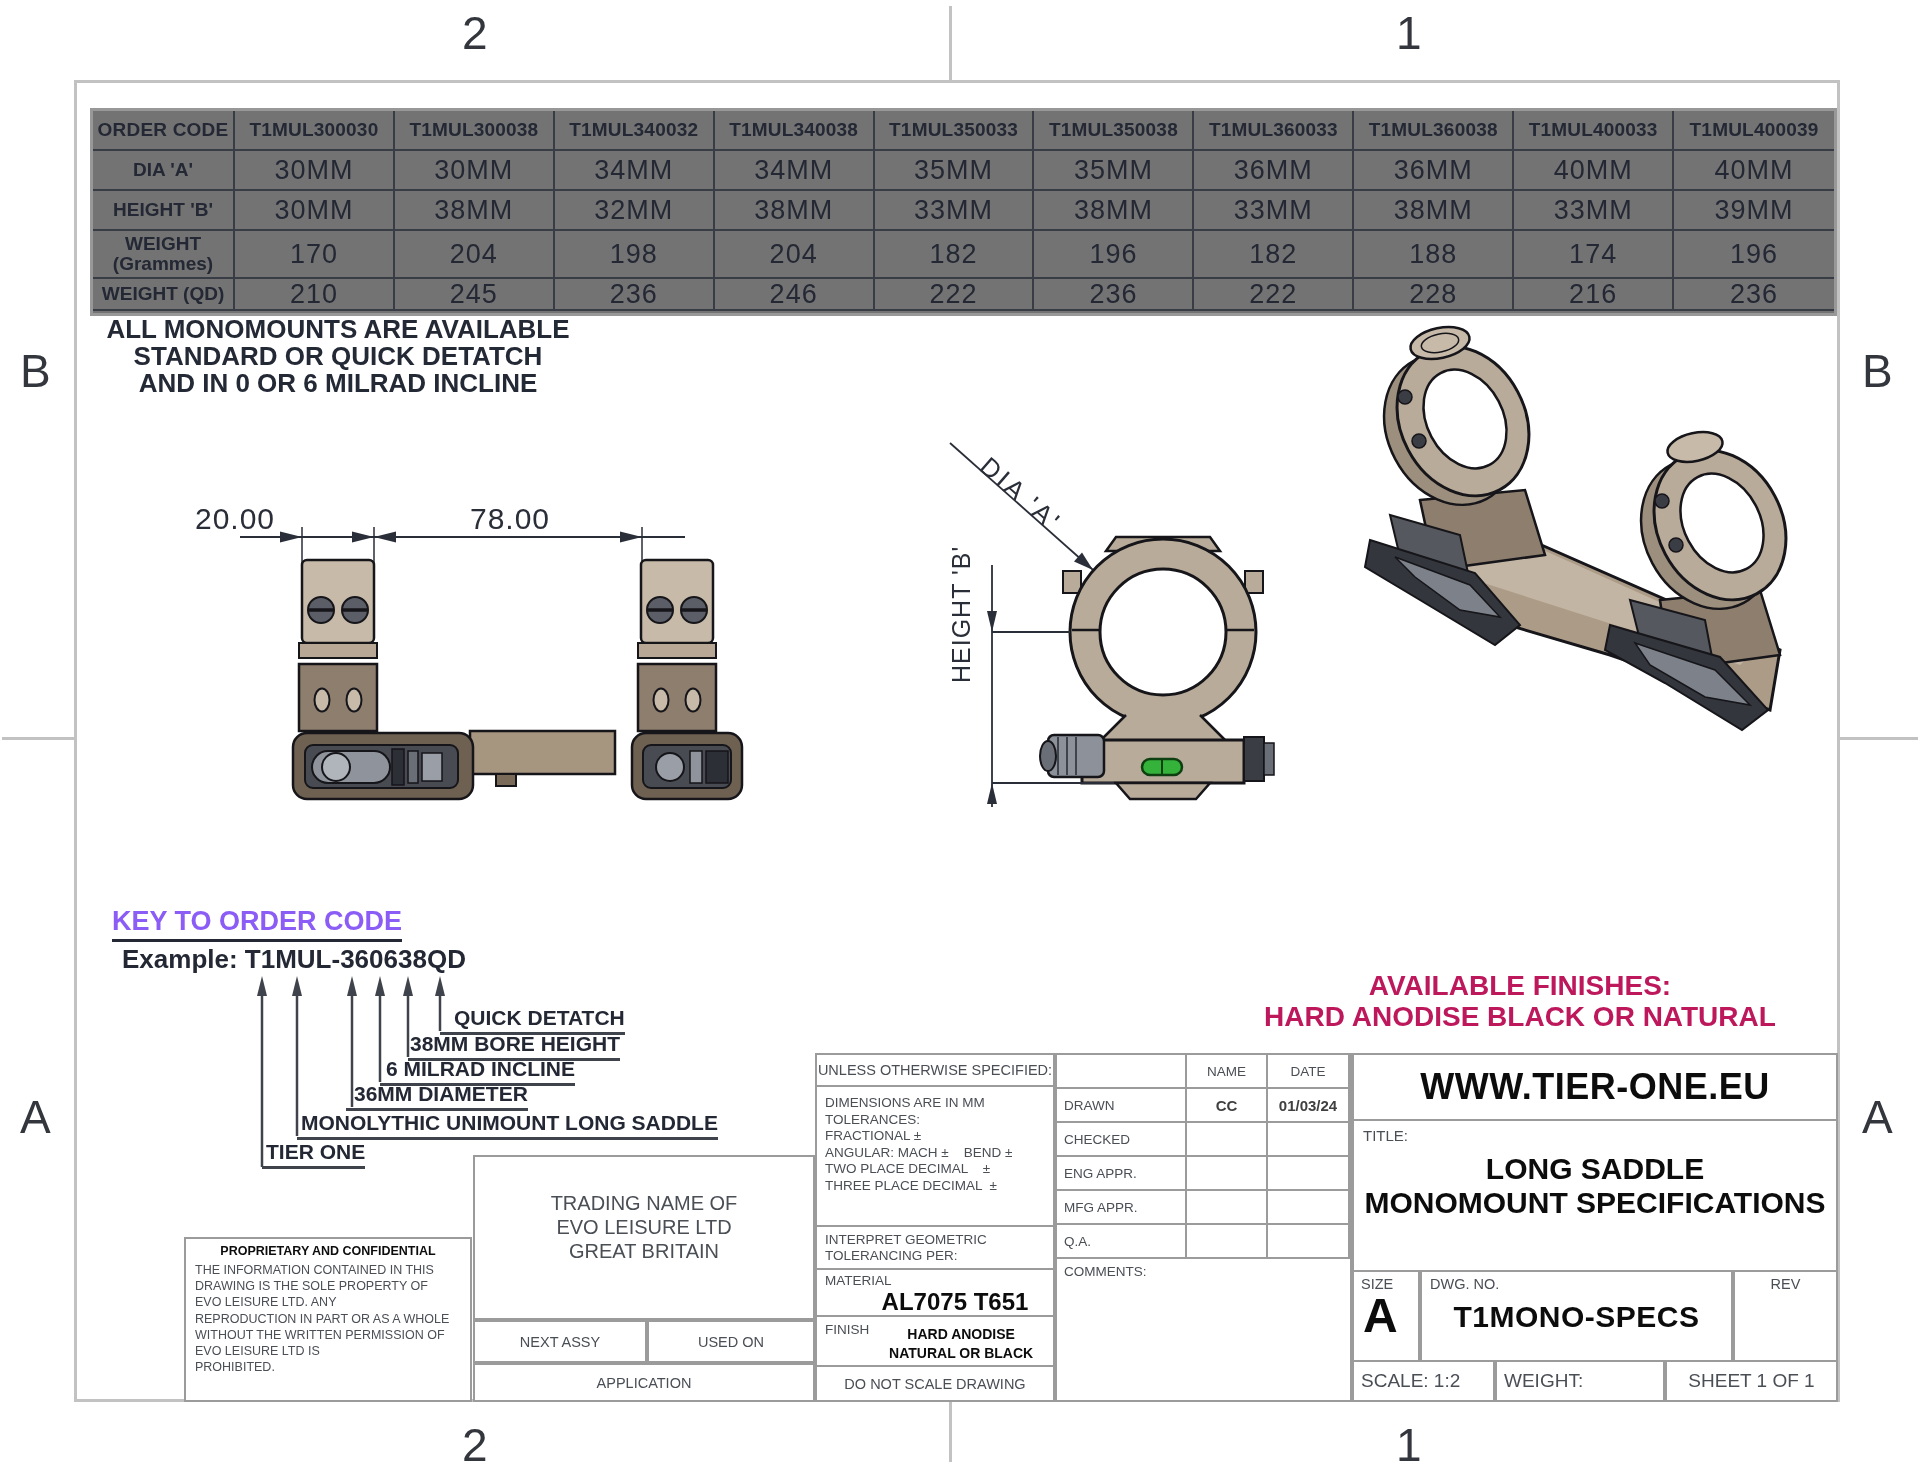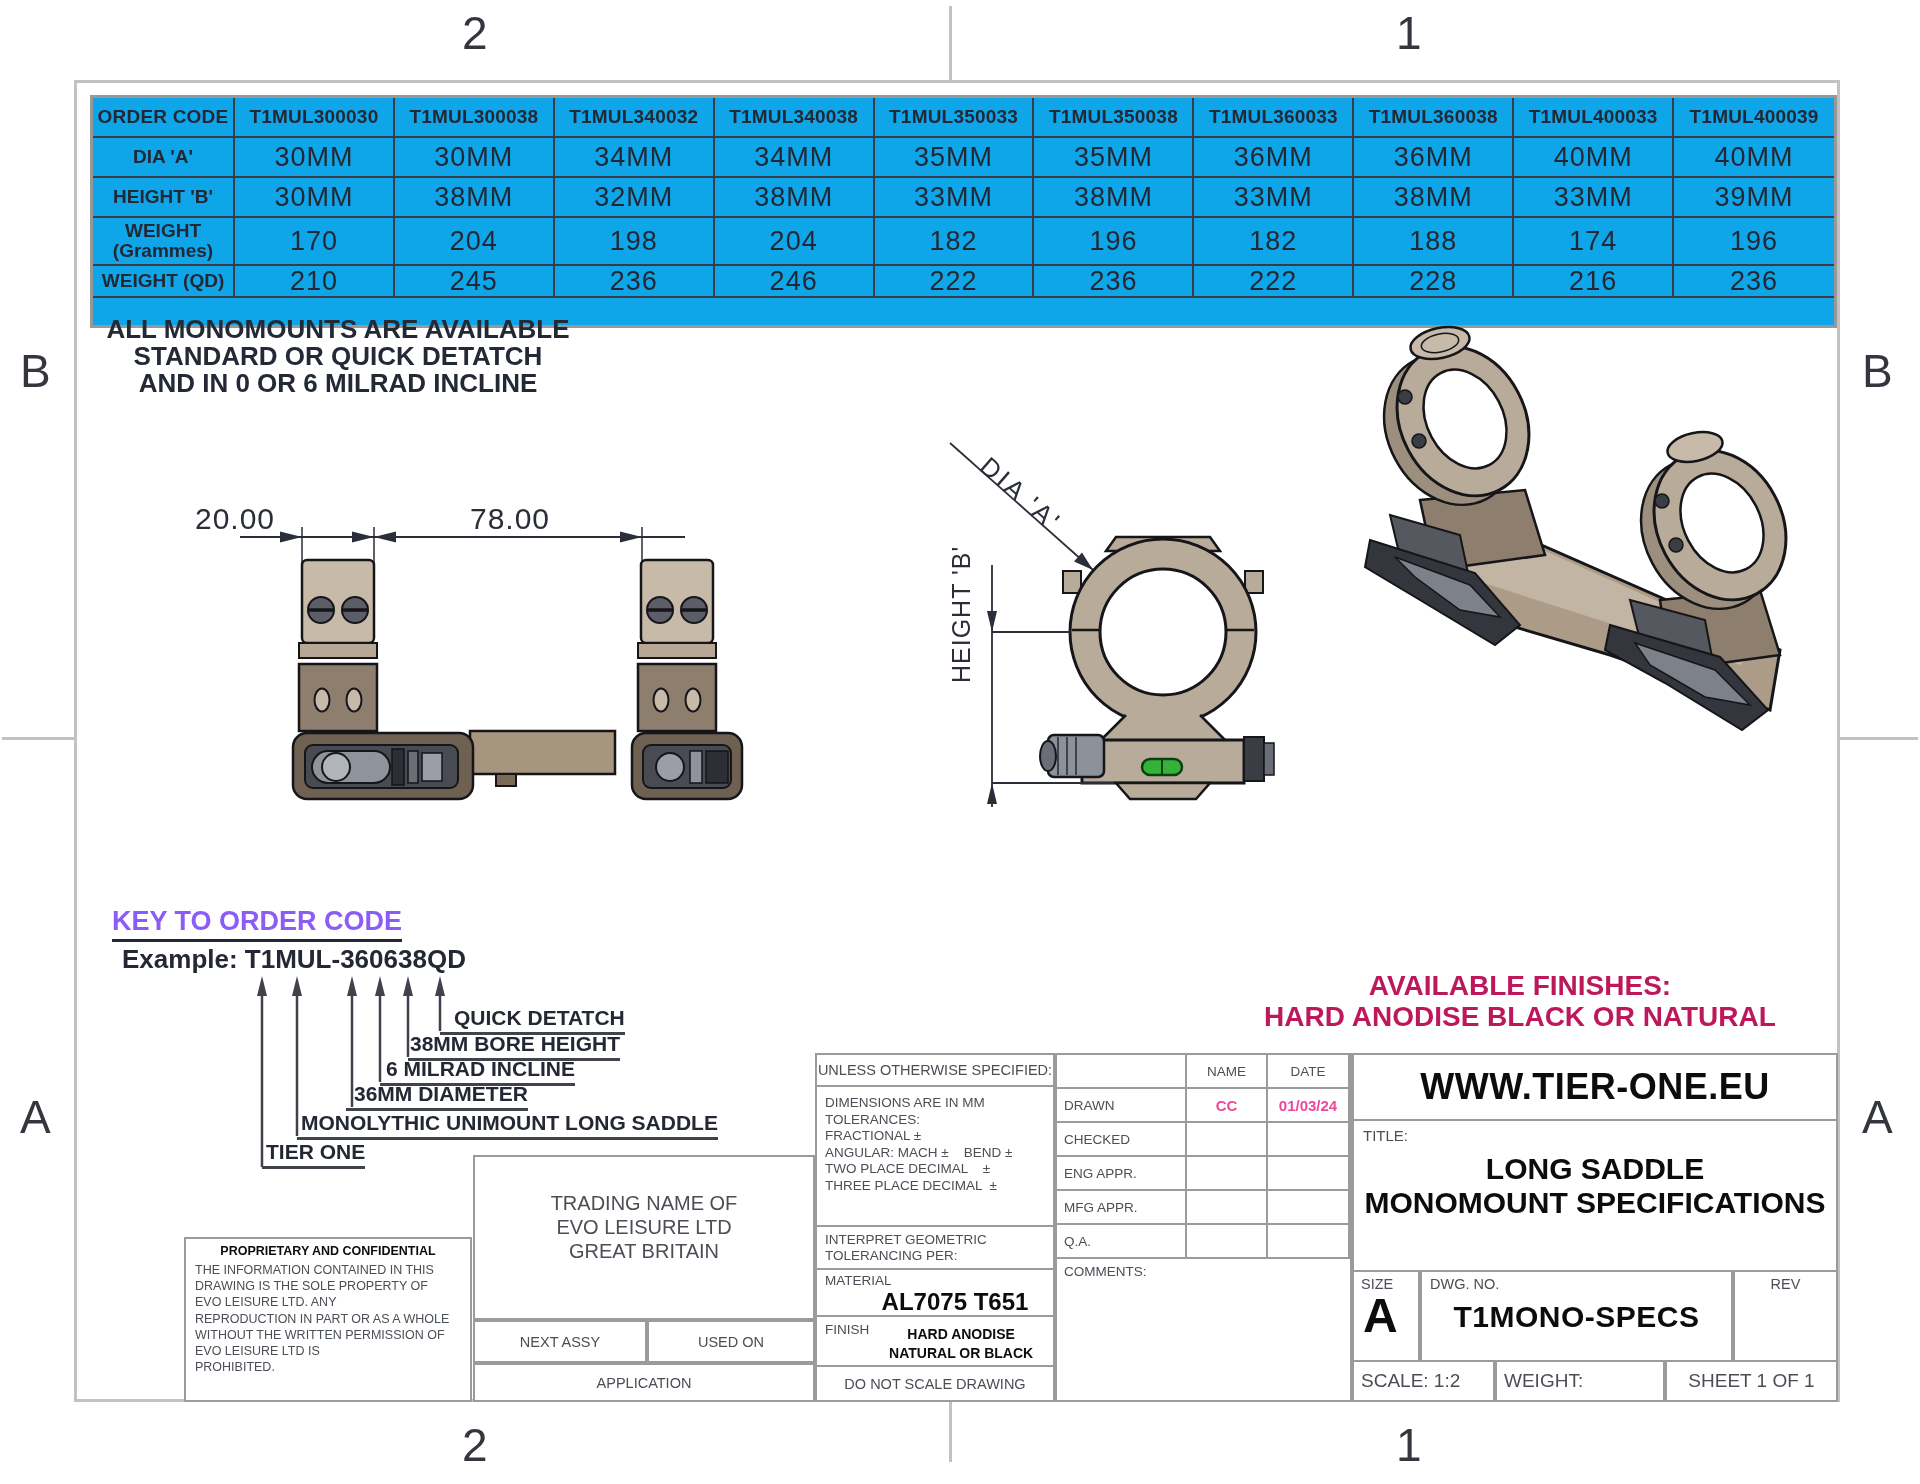--- a/index.html
+++ b/index.html
@@ -4,23 +4,23 @@
 <style>
   html,body{margin:0;padding:0;background:#ffffff;}
   body{width:1920px;height:1484px;position:relative;font-family:"Liberation Sans",sans-serif;overflow:hidden;}
   .sheet{position:absolute;inset:0;background:#fff;}
   .abs{position:absolute;}
   
   .zone{position:absolute;font-size:46px;color:#33363c;font-weight:400;}
   .tick{position:absolute;background:#c2c2c2;}
   .frame{position:absolute;left:74px;top:80px;width:1766px;height:1322px;border:3px solid #c2c2c2;box-sizing:border-box;}
   
-  .spec-table{position:absolute;left:90px;top:95px;width:1747px;height:233px;display:grid;
+  .spec-table{position:absolute;left:90px;top:108px;width:1747px;height:208px;display:grid;
     grid-template-columns:142px repeat(10,1fr);grid-template-rows:40px 40px 40px 48px 32px;
-    border:3px solid #989898;box-sizing:border-box;background:#0ea5e9;}
+    border:3px solid #989898;box-sizing:border-box;background:#737373;}
   .cell{border-right:2px solid #383c44;border-bottom:2px solid #383c44;display:flex;align-items:center;justify-content:center;color:#232834;box-sizing:border-box;text-align:center;}
   .cell:nth-child(11n){border-right:none;}
   .hcell{font-weight:bold;font-size:19px;letter-spacing:0.2px;}
   .lcell{font-weight:bold;font-size:19px;flex-direction:column;line-height:20px;}
   .vcell{font-size:27px;font-weight:400;letter-spacing:1px;}
   
   .note{position:absolute;left:88px;top:316px;width:500px;text-align:center;font-weight:bold;font-size:26px;line-height:27px;color:#242936;}
   
   .key-heading{position:absolute;left:112px;top:906px;font-size:27px;font-weight:bold;color:#8b5cf6;border-bottom:3px solid #232834;padding-bottom:2px;}
   .key-example{position:absolute;left:122px;top:944px;font-size:26px;font-weight:bold;color:#232834;}
@@ -36,21 +36,21 @@
   
   .tb{position:absolute;border:2px solid #9b9b9b;box-sizing:border-box;color:#4a4e55;background:#fff;}
   .tb-small{font-size:13.5px;}
   .blk{color:#0c0c0c;font-weight:bold;}
   .pre{white-space:pre-wrap;}
   .preline{white-space:pre-line;}
   .approvals{display:grid;grid-template-columns:130px 81px 1fr;grid-template-rows:34px repeat(5,34px) 1fr;}
   .ac{border-right:2px solid #9b9b9b;border-bottom:2px solid #9b9b9b;display:flex;align-items:center;font-size:13.5px;color:#4a4e55;box-sizing:border-box;}
   .ac.center{justify-content:center;}
   .ac.lbl{padding-left:7px;}
-  .ac.bold{font-weight:bold;color:#ec4899;font-size:15px;justify-content:center;}
+  .ac.bold{font-weight:bold;color:#404040;font-size:15px;justify-content:center;}
   .ac.comments{grid-column:1/4;border-right:none;border-bottom:none;align-items:flex-start;padding:5px 0 0 7px;}
   svg text{font-family:"Liberation Sans",sans-serif;}
 </style>
 </head>
 <body>
 
 <div class="sheet">
 
   <div class="zone" style="left:462px;top:6px;">2</div>
   <div class="zone" style="left:1396px;top:6px;">1</div>

